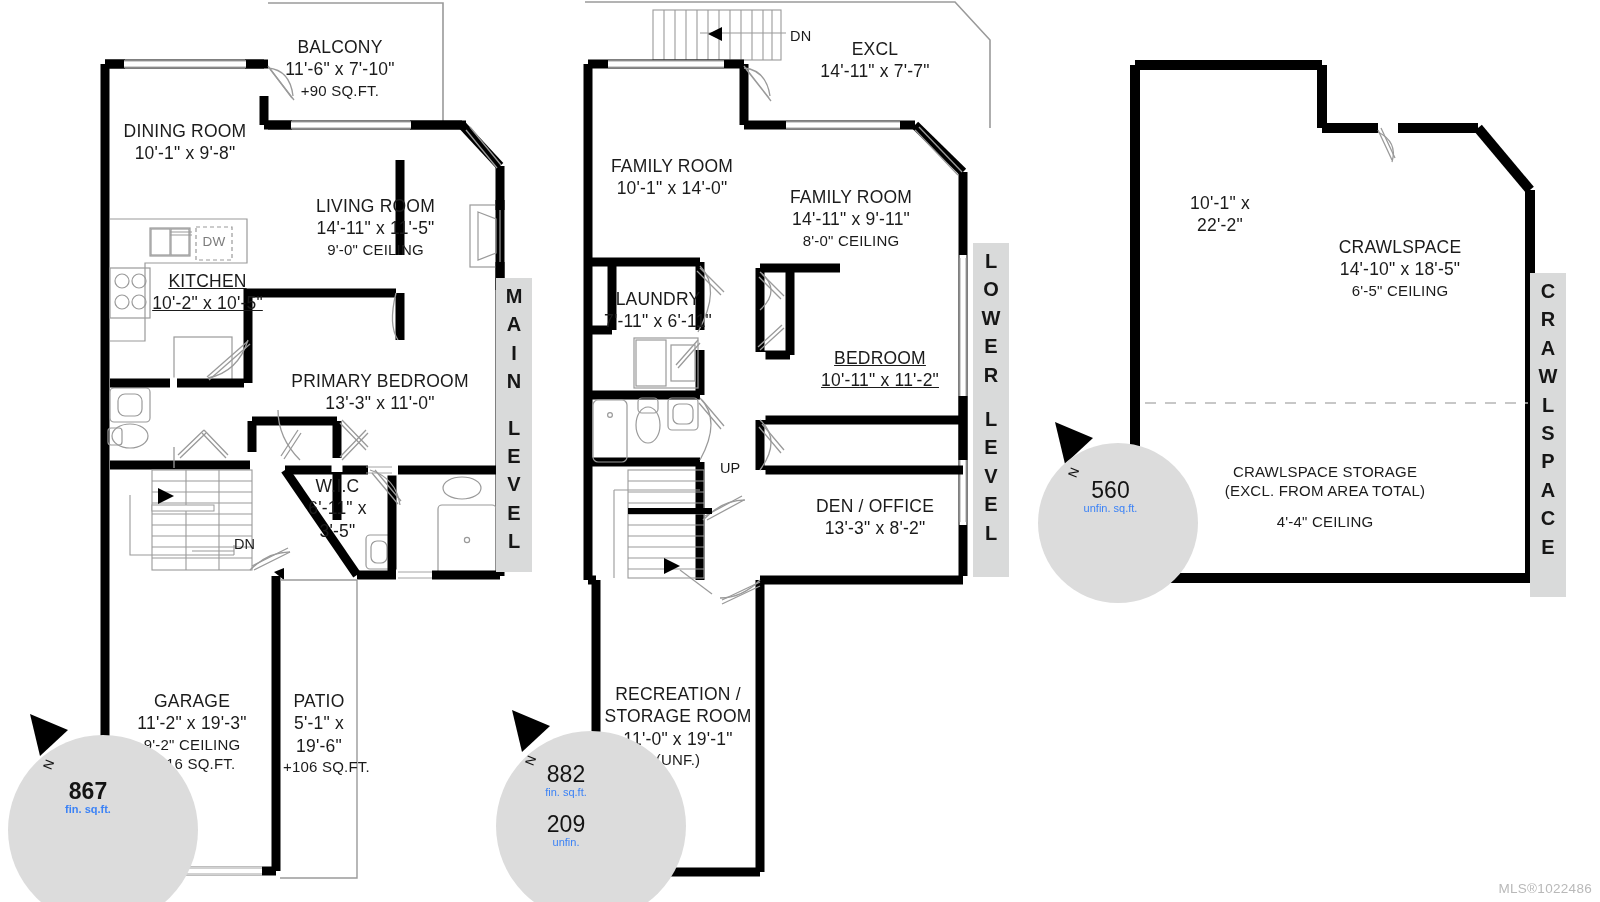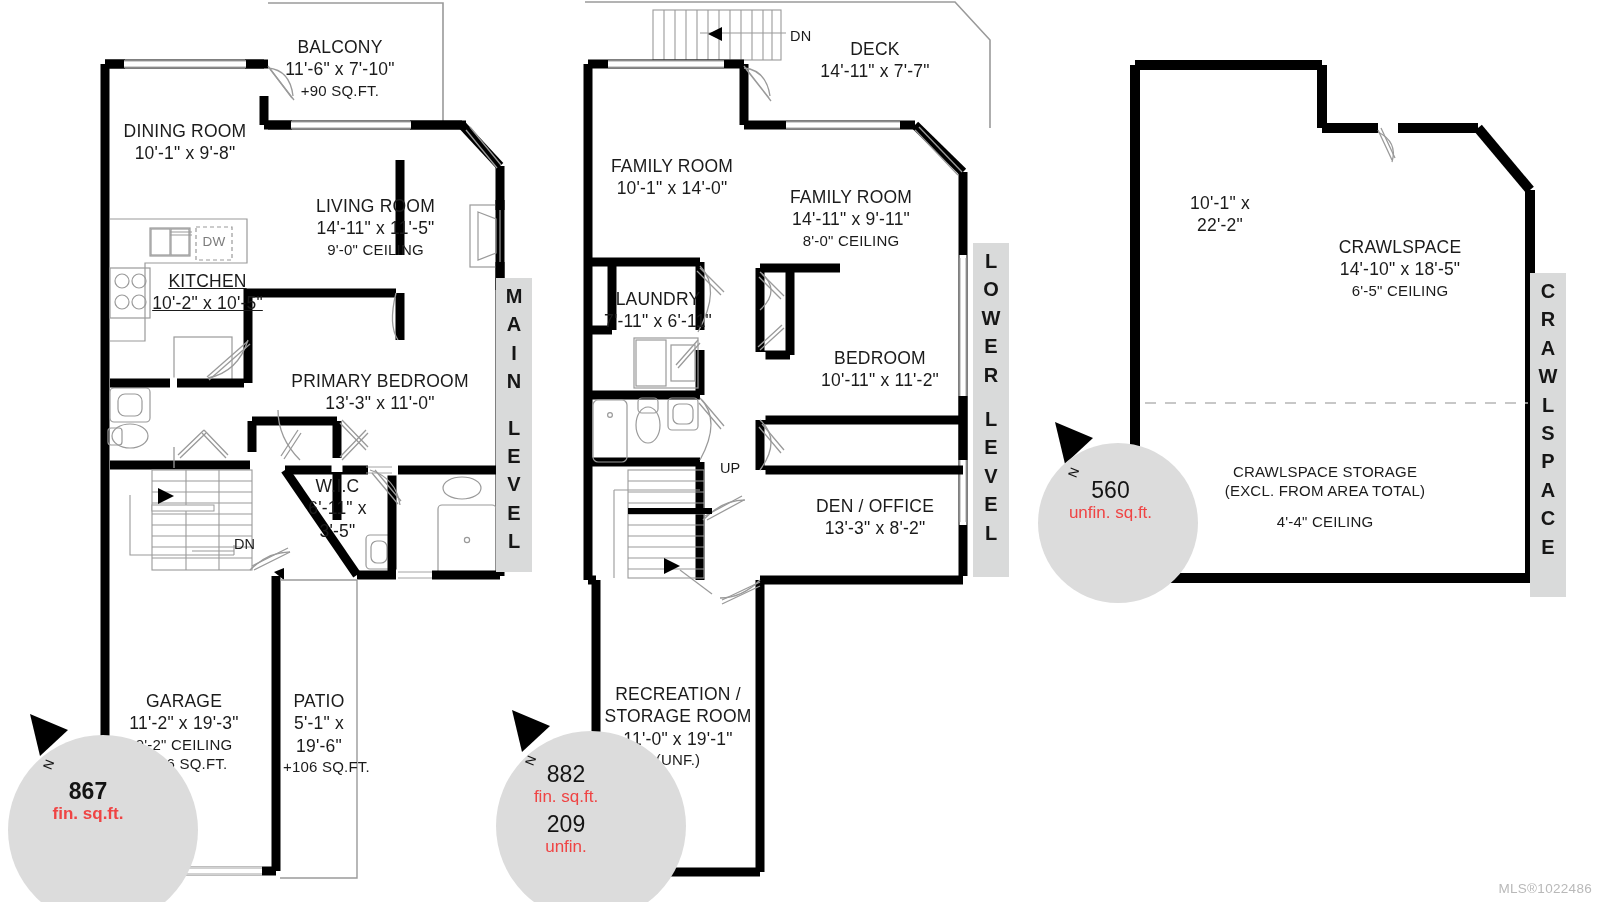--- a/index.html
+++ b/index.html
@@ -12,21 +12,21 @@
   .rname{font-size:17.5px;}
   .rdim{font-size:17.5px;}
   .rsub{font-size:15px;}
   .tiny{font-size:13.5px;}
   .vbar{position:absolute;background:#d9dada;display:flex;flex-direction:column;
         align-items:center;justify-content:flex-start;}
   .vbar span{display:block;font-size:20px;font-weight:600;line-height:1.42;color:#161616;}
   .disc{position:absolute;background:#dcdcdc;border-radius:50%;}
   .areanum{position:absolute;text-align:center;}
   .areanum .big{font-size:23px;color:#141414;line-height:1.05;}
-  .areanum .sm{font-size:17px;color:#ef4444;line-height:1.25;}
+  .areanum .sm{font-size:11px;color:#3b82f6;line-height:1.25;}
   .nlt{position:absolute;font-size:13px;transform:rotate(-68deg);color:#111;}
   .mls{position:absolute;right:8px;bottom:6px;font-size:13.5px;color:#b9b9b9;
        letter-spacing:.3px;}
   .dnlbl{position:absolute;font-size:14.5px;color:#1b1b1b;}
 </style>
 </head>
 <body>
 
 <div class="plan">
 <svg width="1600" height="902" viewBox="0 0 1600 902" xmlns="http://www.w3.org/2000/svg">
@@ -408,21 +408,21 @@
 <div class="lbl" style="left:285px;top:475px;width:105px;">
   <div class="rname">W.I.C</div>
   <div class="rdim">6'-11" x</div>
   <div class="rdim">3'-5"</div>
 </div>
 
 <div class="dnlbl" style="left:234px;top:536px;">
   <span>DN</span>
 </div>
 
-<div class="lbl" style="left:104px;top:690px;width:160px;">
+<div class="lbl" style="left:112px;top:690px;width:160px;">
   <div class="rname">GARAGE</div>
   <div class="rdim">11'-2" x 19'-3"</div>
   <div class="rsub">9'-2" CEILING</div>
   <div class="rsub">+216 SQ.FT.</div>
 </div>
 
 <div class="lbl" style="left:283px;top:690px;width:72px;">
   <div class="rname">PATIO</div>
   <div class="rdim">5'-1" x</div>
   <div class="rdim">19'-6"</div>
@@ -449,41 +449,41 @@
 <div class="areanum" style="left:28px;top:779px;width:120px;font-weight:bold;">
   <div class="big">867</div>
   <div class="sm">fin. sq.ft.</div>
 </div>
 
 <div class="lbl" style="left:790px;top:26px;">
   <span class="dnlbl" style="position:static;">DN</span>
 </div>
 
 <div class="lbl" style="left:790px;top:38px;width:170px;">
-  <div class="rname">DECK</div>
+  <div class="rname">EXCL</div>
   <div class="rdim">14'-11" x 7'-7"</div>
 </div>
 
 <div class="lbl" style="left:592px;top:155px;width:160px;">
   <div class="rname">FAMILY ROOM</div>
   <div class="rdim">10'-1" x 14'-0"</div>
 </div>
 
 <div class="lbl" style="left:762px;top:186px;width:178px;">
   <div class="rname">FAMILY ROOM</div>
   <div class="rdim">14'-11" x 9'-11"</div>
   <div class="rsub">8'-0" CEILING</div>
 </div>
 
 <div class="lbl" style="left:592px;top:288px;width:132px;">
   <div class="rname">LAUNDRY</div>
   <div class="rdim">7'-11" x 6'-11"</div>
 </div>
 
-<div class="lbl" style="left:790px;top:347px;width:180px;">
+<div class="lbl" style="left:790px;top:347px;width:180px;text-decoration:underline;">
   <div class="rname">BEDROOM</div>
   <div class="rdim">10'-11" x 11'-2"</div>
 </div>
 
 <div class="dnlbl" style="left:720px;top:460px;">
   <span>UP</span>
 </div>
 
 <div class="lbl" style="left:785px;top:495px;width:180px;">
   <div class="rname">DEN / OFFICE</div>

